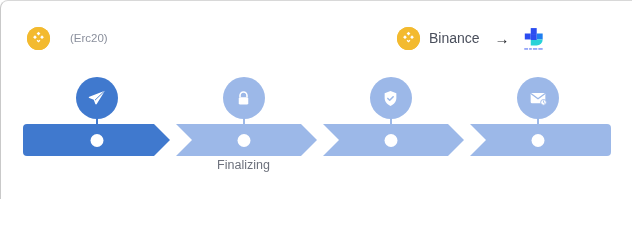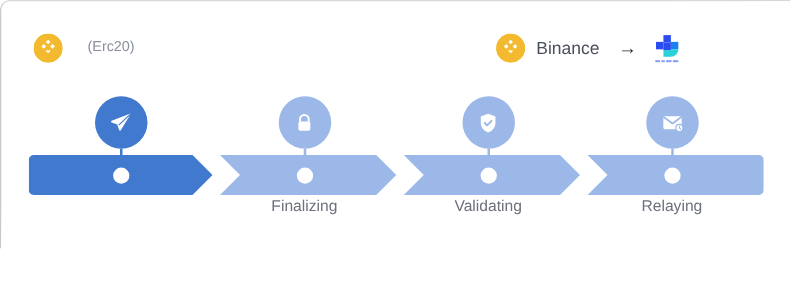--- a/index.html
+++ b/index.html
@@ -261,32 +261,30 @@
 
       <div class="step" style="left:294px;">
         <div class="step-badge" style="background:#9cb8e8;">
           <svg width="19" height="19" viewBox="0 0 24 24" xmlns="http://www.w3.org/2000/svg">
             <path d="M12 2.6l7.4 2.8v6.1c0 4.6-3.1 8.3-7.4 9.9-4.3-1.6-7.4-5.3-7.4-9.9V5.4L12 2.6z" fill="#ffffff"></path>
             <path d="M8.6 11.9l2.4 2.4 4.4-4.6" stroke="#9cb8e8" stroke-width="1.9" fill="none" stroke-linecap="round" stroke-linejoin="round"></path>
           </svg>
         </div>
         <div class="step-stem" style="background:#9cb8e8;"></div>
         <div class="step-dot"></div>
-        <div class="step-label">Validating</div>
       </div>
 
       <div class="step" style="left:441px;">
         <div class="step-badge" style="background:#9cb8e8;">
           <svg width="20" height="20" viewBox="0 0 24 24" xmlns="http://www.w3.org/2000/svg">
             <rect x="3.2" y="6" width="17.6" height="12.4" rx="1.6" fill="#ffffff"></rect>
             <path d="M3.8 7l8.2 6 8.2-6" stroke="#9cb8e8" stroke-width="1.6" fill="none" stroke-linecap="round" stroke-linejoin="round"></path>
             <circle cx="18.6" cy="17.2" r="3.4" fill="#ffffff" stroke="#9cb8e8" stroke-width="1.1"></circle>
             <path d="M18.6 15.4v1.9l1.3.9" stroke="#9cb8e8" stroke-width="1" fill="none" stroke-linecap="round"></path>
           </svg>
         </div>
         <div class="step-stem" style="background:#9cb8e8;"></div>
         <div class="step-dot"></div>
-        <div class="step-label">Relaying</div>
       </div>
 
     </div>
   </div>
 </div>
 
 </body></html>

